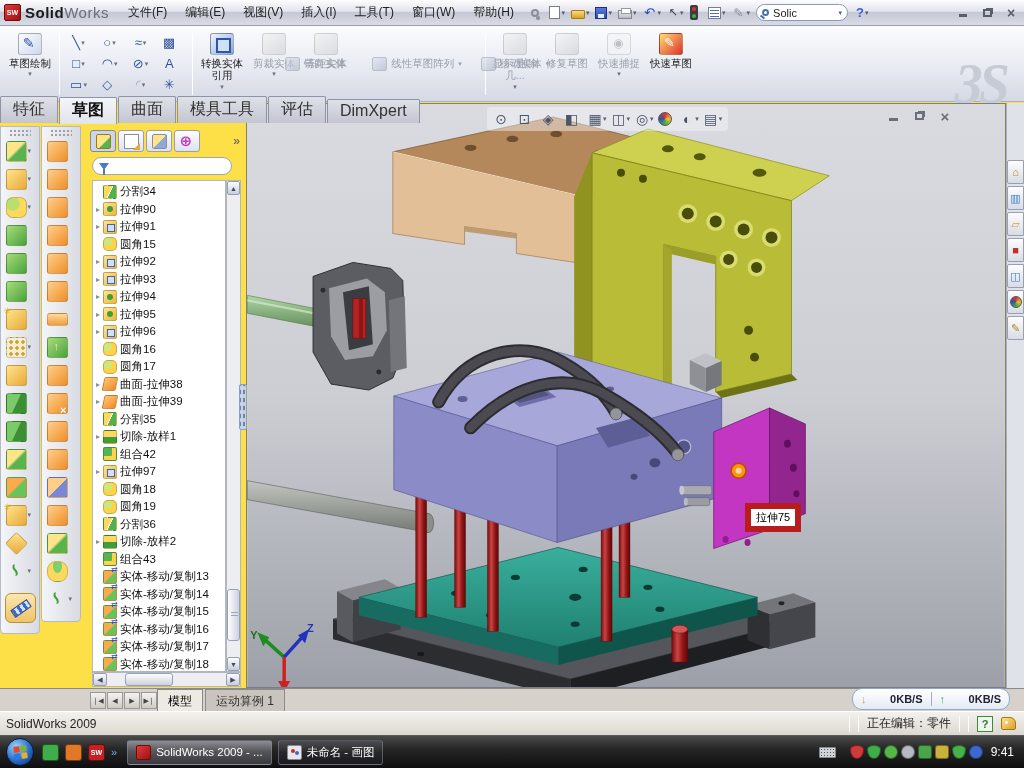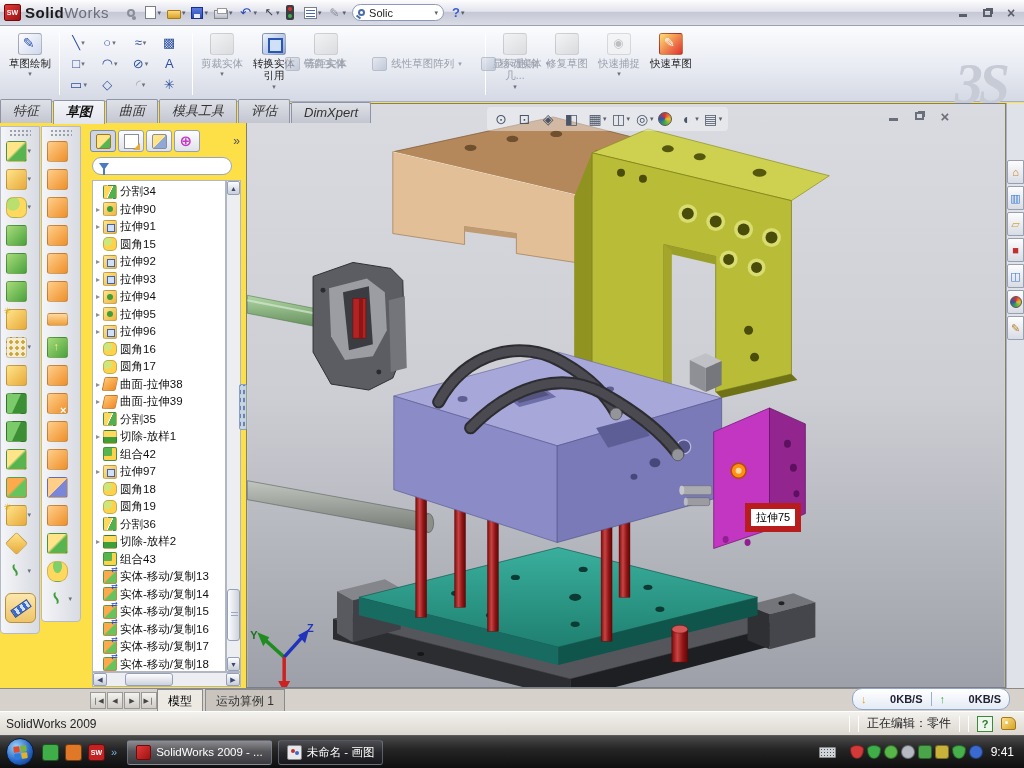--- a/index.html
+++ b/index.html
@@ -84,22 +84,22 @@
   .cm-stack{display:flex;flex-direction:row;justify-content:center;height:70px;width:130px;gap:19px;}
   .cm-stack-row{display:flex;align-items:center;gap:4px;}
   .st-ic{width:15px;height:14px;border-radius:2px;background:linear-gradient(135deg,#dfe4ee,#aab4c8);border:1px solid #98a0b0;flex:none;opacity:.6;}
   .st-label{font-size:10.5px;color:#9aa0ac;white-space:nowrap;flex:1;}
   .st-arr{font-size:7px;color:#9aa0ac;}
   .watermark{position:absolute;right:18px;top:26px;font-size:56px;font-style:italic;font-weight:bold;
     color:#c7cbd6;font-family:"Liberation Serif","DejaVu Serif",serif;letter-spacing:-4px;}
 
   
   .tabrow{position:absolute;left:0;top:102px;width:424px;height:21px;display:flex;align-items:flex-end;z-index:6;}
-  .rtab{padding:2px 12px 3px 12px;font-size:13px;color:#333;background:linear-gradient(#dfe1e8,#c3c6d0);
-    border:1px solid #8e94a4;border-bottom:none;margin-right:1px;border-radius:2px 2px 0 0;font-style:italic;}
+  .rtab{padding:2px 12px 3px 12px;font-size:16px;color:#333;background:linear-gradient(#dfe1e8,#c3c6d0);
+    border:1px solid #8e94a4;border-bottom:none;margin-right:1px;border-radius:2px 2px 0 0;}
   .rtab.active{background:linear-gradient(#f4f5f9,#e2e4ec);font-weight:bold;color:#111;position:relative;top:1px;margin-top:8px;}
 
   
   .lstrip{position:absolute;top:126px;width:40px;background:linear-gradient(90deg,#f4f5f8,#d8dbe2);
     border:1px solid #b6bac6;border-radius:0 0 4px 4px;z-index:4;}
   .lstrip .grip{height:7px;background:radial-gradient(circle,#9aa0ae 1px,transparent 1.5px);background-size:4px 4px;margin:2px 8px 1px 8px;}
   #lstrip1{left:0;height:508px;}
   #lstrip2{left:41px;height:496px;}
   .lt-wrap{height:28px;display:flex;align-items:center;justify-content:center;gap:1px;}
   .lt{width:21px;height:21px;border-radius:3px;border:1px solid rgba(0,0,0,.18);display:inline-block;position:relative;}
@@ -263,20 +263,36 @@
 </style>
 </head>
 <body>
 
 <div id="screen">
 
   <div class="titlebar">
     <div class="swcube">SW</div>
     <span class="logo-solid">Solid</span>
     <span class="logo-works">Works</span>
+    <div class="menubar">
+
+        <span class="menu-item">文件(F)</span>
+
+        <span class="menu-item">编辑(E)</span>
+
+        <span class="menu-item">视图(V)</span>
+
+        <span class="menu-item">插入(I)</span>
+
+        <span class="menu-item">工具(T)</span>
+
+        <span class="menu-item">窗口(W)</span>
+
+        <span class="menu-item">帮助(H)</span>
+      </div>
     <div class="qtb">
 
         <span class="qtb-btn">
           <i class="qi pin" style="font-style:normal;"></i>
           <span class="qtb-arr" style="visibility: hidden;">▾</span>
         </span>
 
         <span class="qtb-btn">
           <i class="qi new" style="font-style:normal;"></i>
           <span class="qtb-arr">▾</span>
@@ -410,29 +426,29 @@
           </div>
 
           <div class="sg-cell">
             <span class="sg-g">✳</span>
             <span class="sg-a" style="visibility: hidden;">▾</span>
           </div>
         </div>
       <div class="cm-sep"></div>
       <div class="cm-group">
 
+          <div class="cm-btn">
+            <span class="cm-ic ic-convert"></span>
+            <span class="cm-label">转换实体引用</span>
+            <span class="cm-arr">▾</span>
+          </div>
+
           <div class="cm-btn disabled">
             <span class="cm-ic ic-trim"></span>
             <span class="cm-label">剪裁实体</span>
-            <span class="cm-arr">▾</span>
-          </div>
-
-          <div class="cm-btn">
-            <span class="cm-ic ic-convert"></span>
-            <span class="cm-label">转换实体引用</span>
             <span class="cm-arr">▾</span>
           </div>
 
           <div class="cm-btn disabled">
             <span class="cm-ic ic-offset"></span>
             <span class="cm-label">等距实体</span>
             <span class="cm-arr" style="visibility: hidden;">▾</span>
           </div>
         </div>
       <div class="cm-stack">

